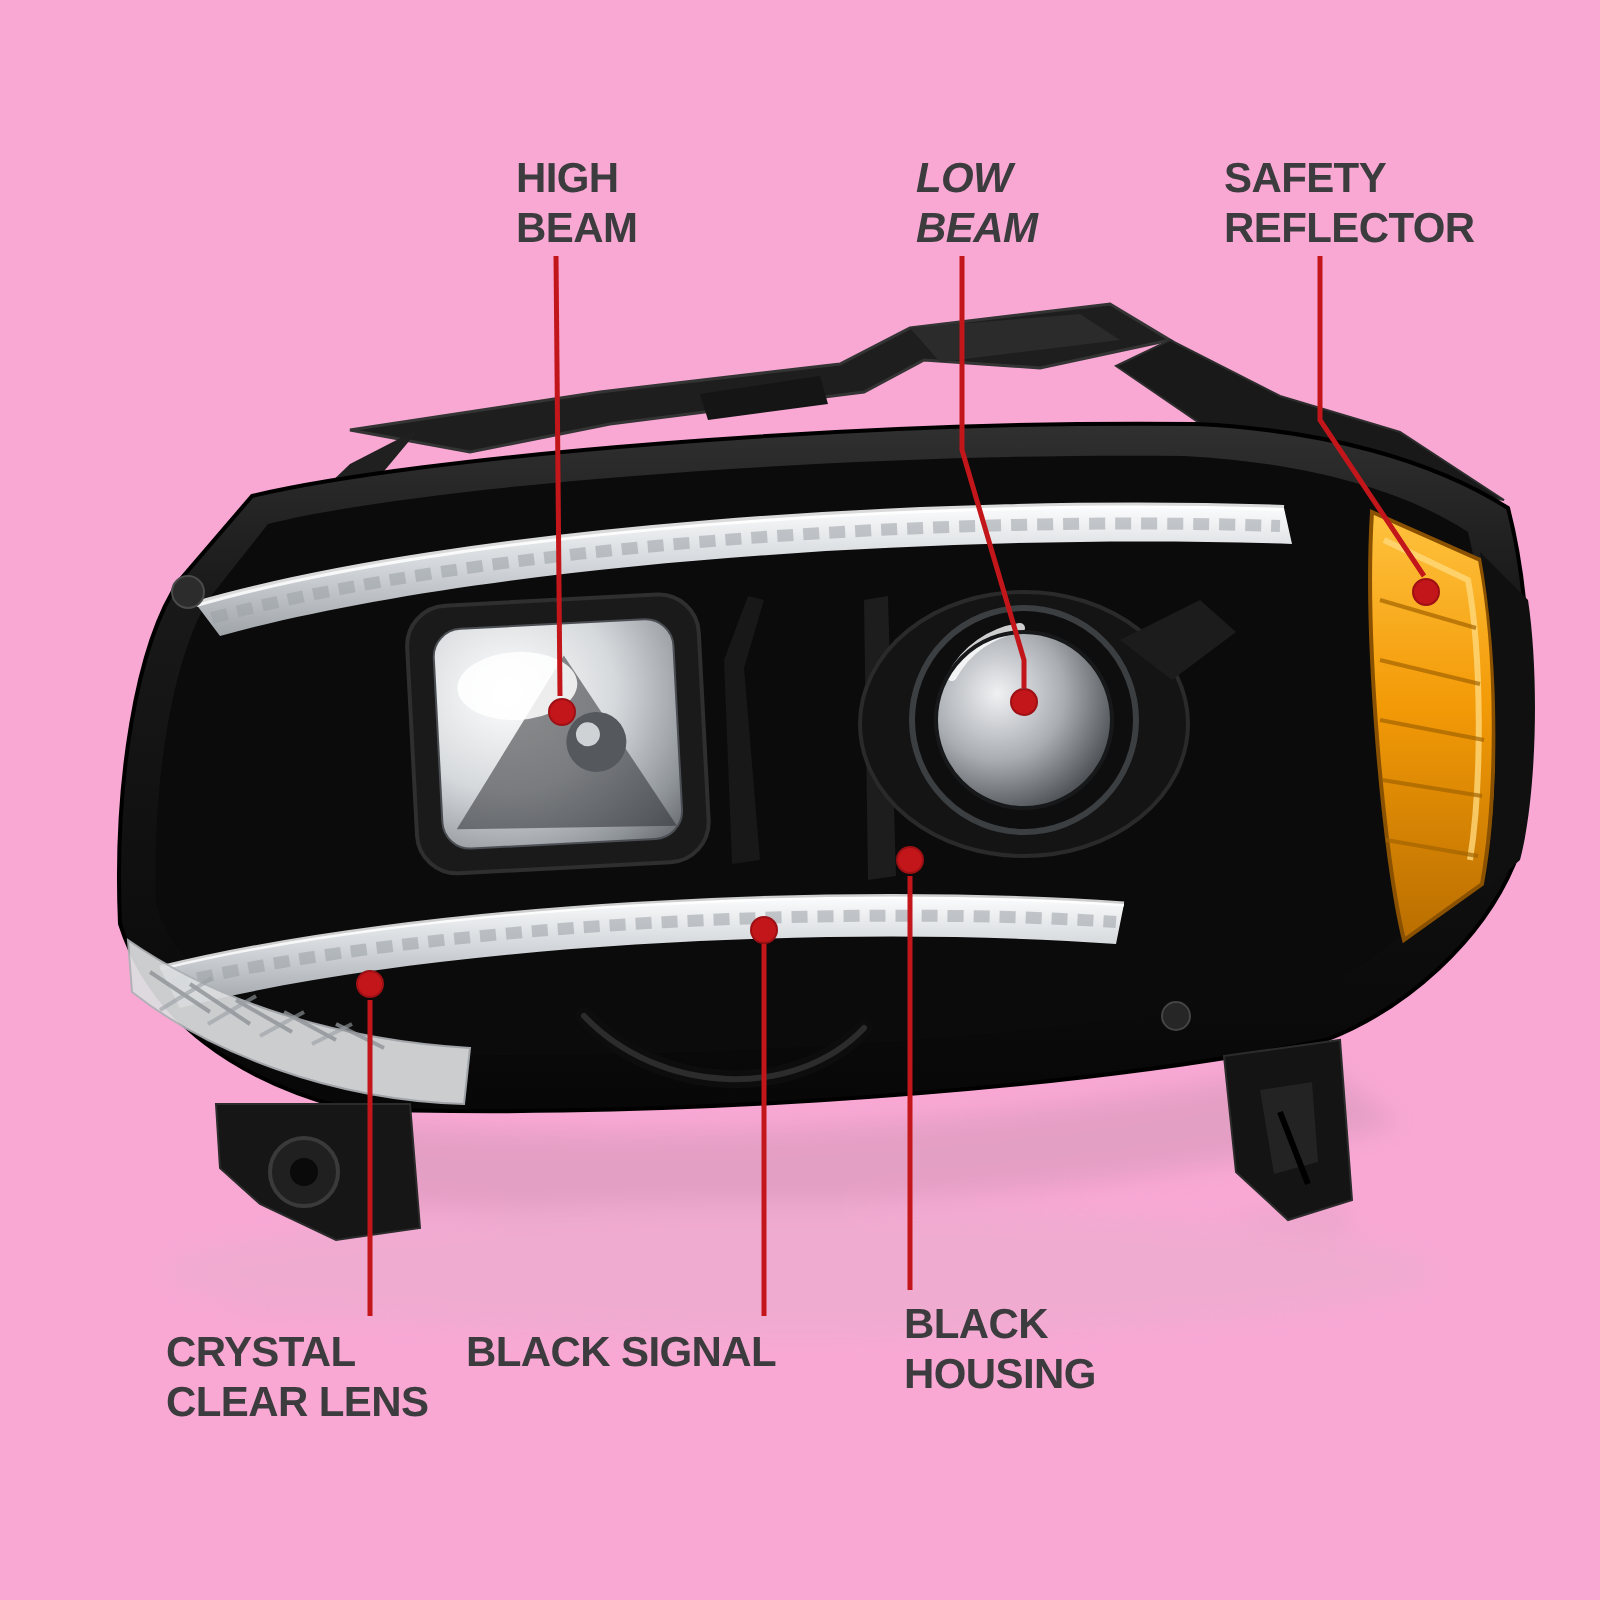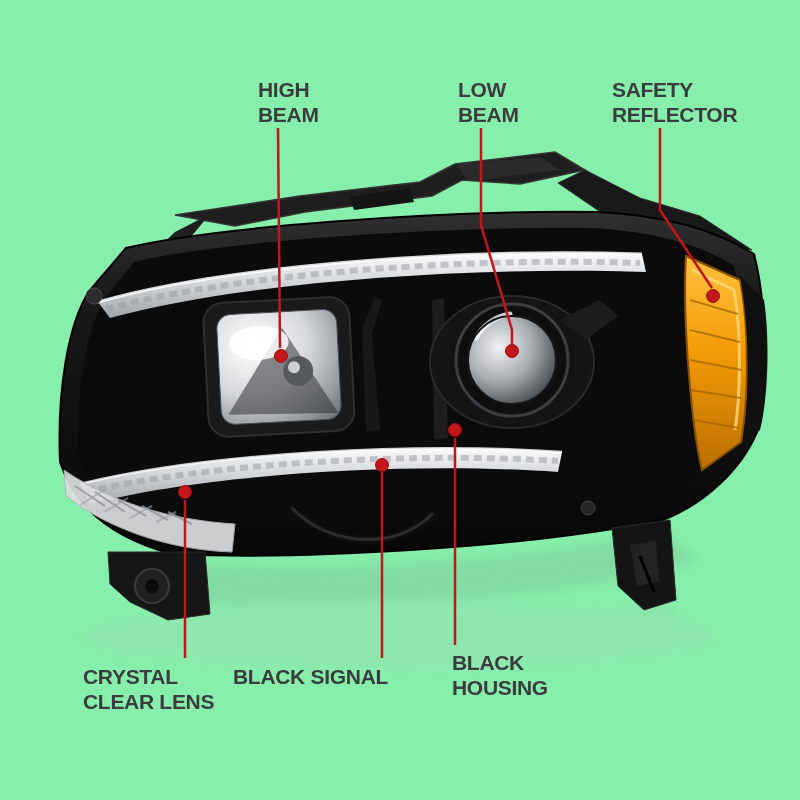--- a/index.html
+++ b/index.html
@@ -1,35 +1,35 @@
 <!DOCTYPE html>
 <html><head>
 <meta charset="utf-8">
 <style>
   html,body{margin:0;padding:0;background:#ffffff;}
   .canvas{
-    position:relative;width:800px;height:800px;background:#86efac;
+    position:relative;width:800px;height:800px;background:#f9a8d4;
     overflow:hidden;font-family:"Liberation Sans",sans-serif;
   }
   .layer{position:absolute;left:0;top:0;width:800px;height:800px;}
   svg{display:block;}
   .callout-label{
     position:absolute;
     font-family:"Liberation Sans",sans-serif;
     font-weight:bold;
     font-size:21px;
     line-height:25px;
     letter-spacing:-0.3px;
     color:#3c3c3e;
     white-space:nowrap;
     pointer-events:none;
   }
   .callout-label span{display:block;}
   #lbl-high-beam{left:258px;top:77px;}
-  #lbl-low-beam{left:458px;top:77px;}
+  #lbl-low-beam{left:458px;top:77px;font-style:italic;}
   #lbl-safety-reflector{left:612px;top:77px;}
   #lbl-crystal-clear-lens{left:83px;top:664px;}
   #lbl-running-light{left:233px;top:664px;}
   #lbl-black-housing{left:452px;top:650px;}
   #callout-overlay{pointer-events:none;}
 </style>
 </head>
 <body>
 
 <div class="canvas">

